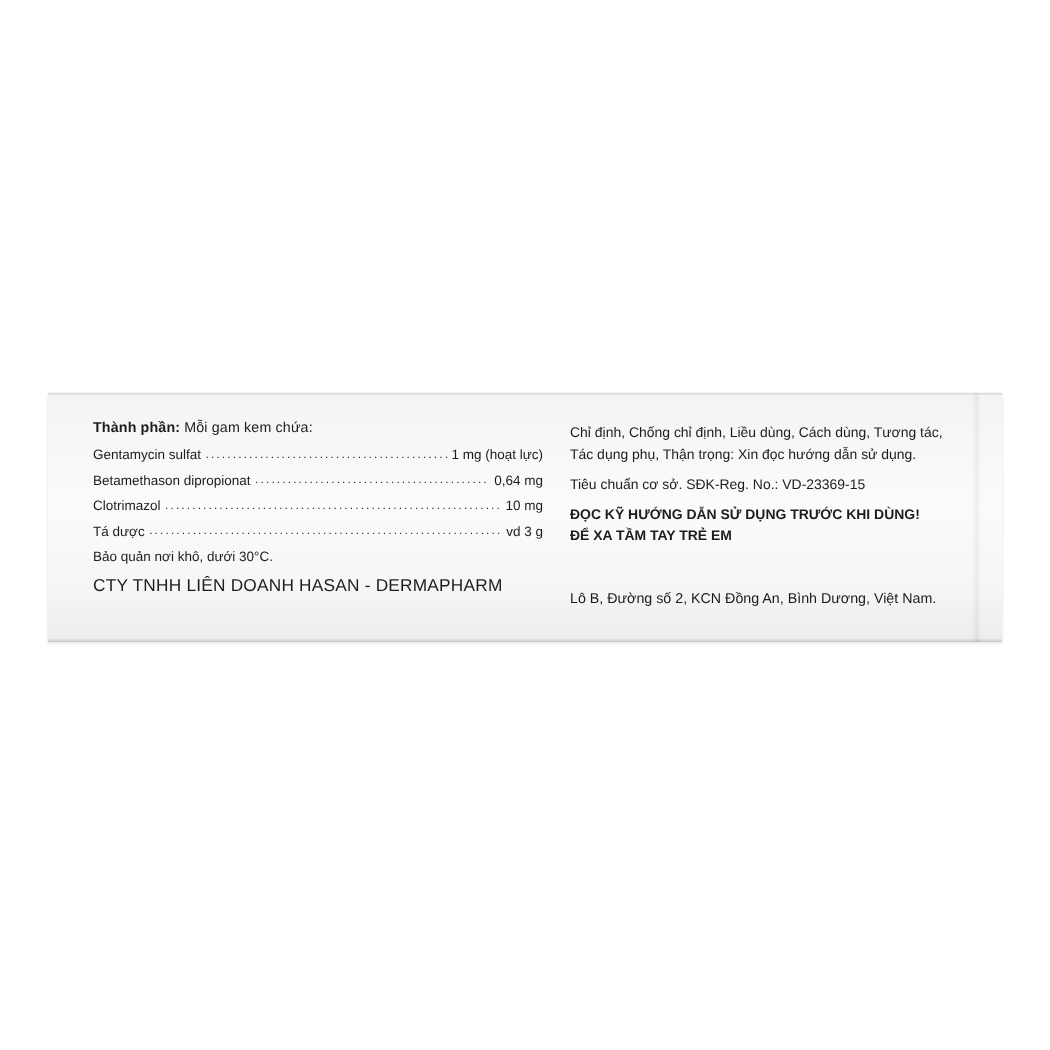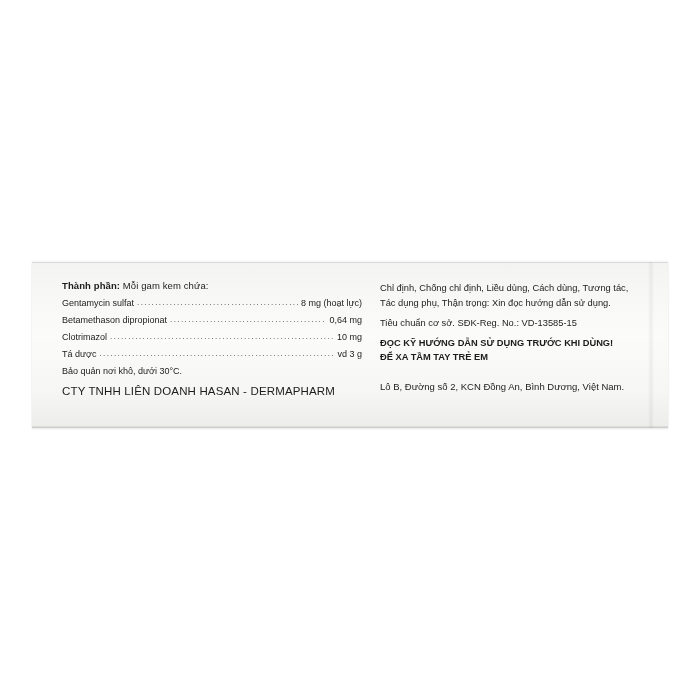--- a/index.html
+++ b/index.html
@@ -137,42 +137,42 @@
     line-height: 14px;
     margin: 0 0 3px 0;
     white-space: nowrap;
   }
   .warn.strong {
     font-weight: 700;
     margin-bottom: 0;
   }
   .address {
     font-size: 9.5px;
-    margin-top: 17px;
+    margin-top: 30px;
     white-space: nowrap;
   }
 </style>
 </head>
 <body>
 
 <div class="stage">
   <div class="box">
     <div class="fold right"></div>
 
     <div class="content">
 
       <div class="col-left">
         <div class="ingredients-title">
           <b>Thành phần:</b><span> Mỗi gam kem chứa:</span>
         </div>
 
         <div class="ing-row">
           <span class="ing-name">Gentamycin sulfat</span>
           <span class="ing-dots">...................................................................</span>
-          <span class="ing-amount">8 mg (hoạt lực)</span>
+          <span class="ing-amount">1 mg (hoạt lực)</span>
         </div>
 
         <div class="ing-row">
           <span class="ing-name">Betamethason dipropionat</span>
           <span class="ing-dots">...................................................................</span>
           <span class="ing-amount">0,64 mg</span>
         </div>
 
         <div class="ing-row">
           <span class="ing-name">Clotrimazol</span>
@@ -186,21 +186,21 @@
           <span class="ing-amount">vd 3 g</span>
         </div>
 
         <div class="storage">Bảo quản nơi khô, dưới 30°C.</div>
 
         <div class="company">CTY TNHH LIÊN DOANH HASAN - DERMAPHARM</div>
       </div>
 
       <div class="col-right">
         <p class="right-para">Chỉ định, Chống chỉ định, Liều dùng, Cách dùng, Tương tác, Tác dụng phụ, Thận trọng: Xin đọc hướng dẫn sử dụng.</p>
-        <p class="right-line">Tiêu chuẩn cơ sở. SĐK-Reg. No.: VD-13585-15</p>
+        <p class="right-line">Tiêu chuẩn cơ sở. SĐK-Reg. No.: VD-23369-15</p>
         <p class="warn strong">ĐỌC KỸ HƯỚNG DẪN SỬ DỤNG TRƯỚC KHI DÙNG!</p>
         <p class="warn">ĐỂ XA TẦM TAY TRẺ EM</p>
         <div class="address">Lô B, Đường số 2, KCN Đồng An, Bình Dương, Việt Nam.</div>
       </div>
 
     </div>
   </div>
 </div>
 
 </body></html>

